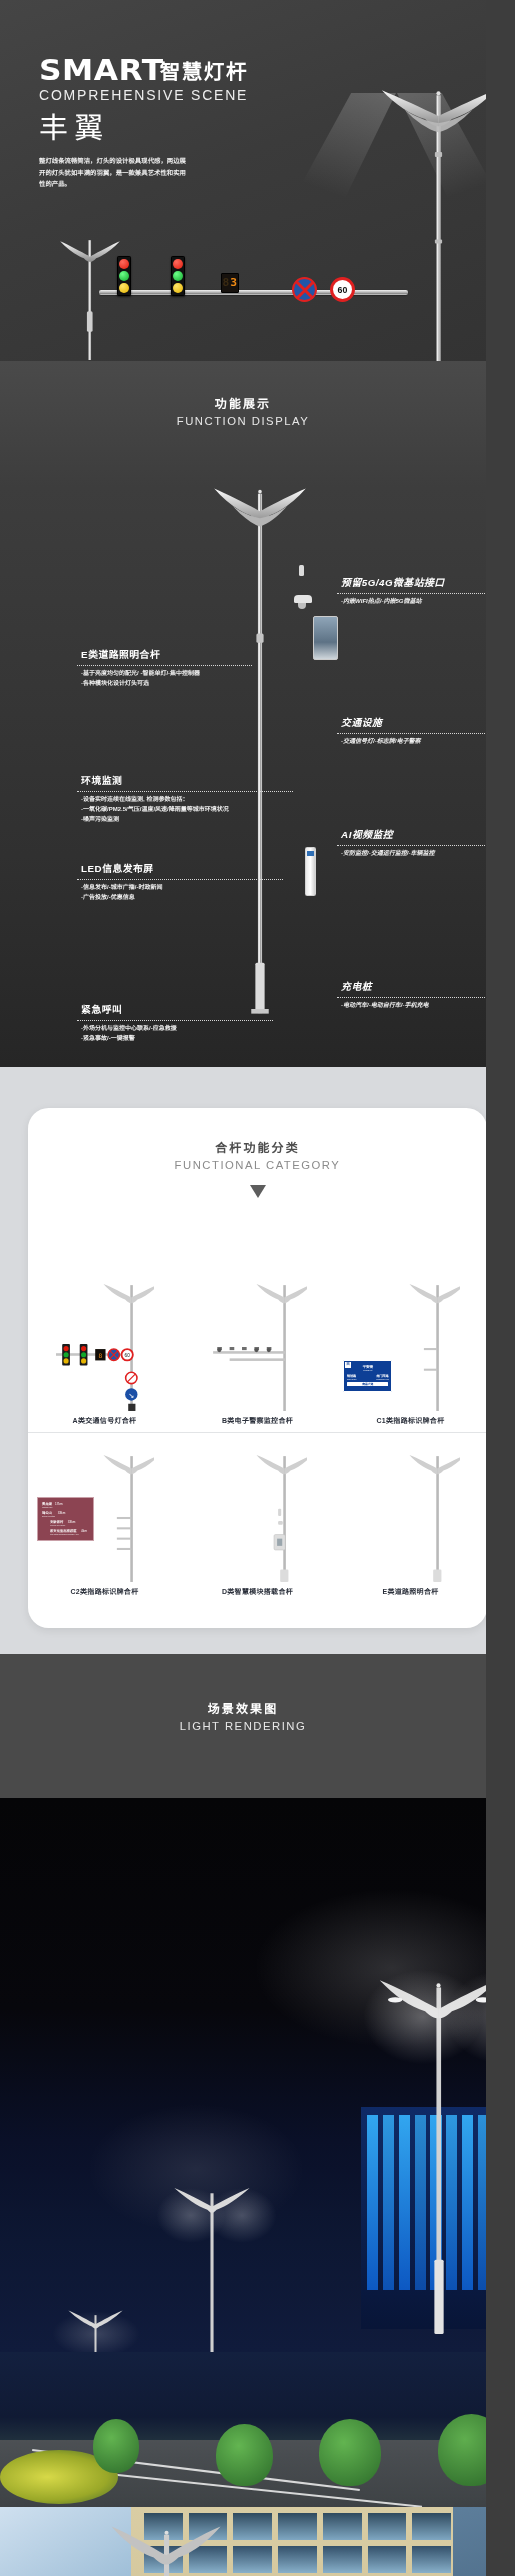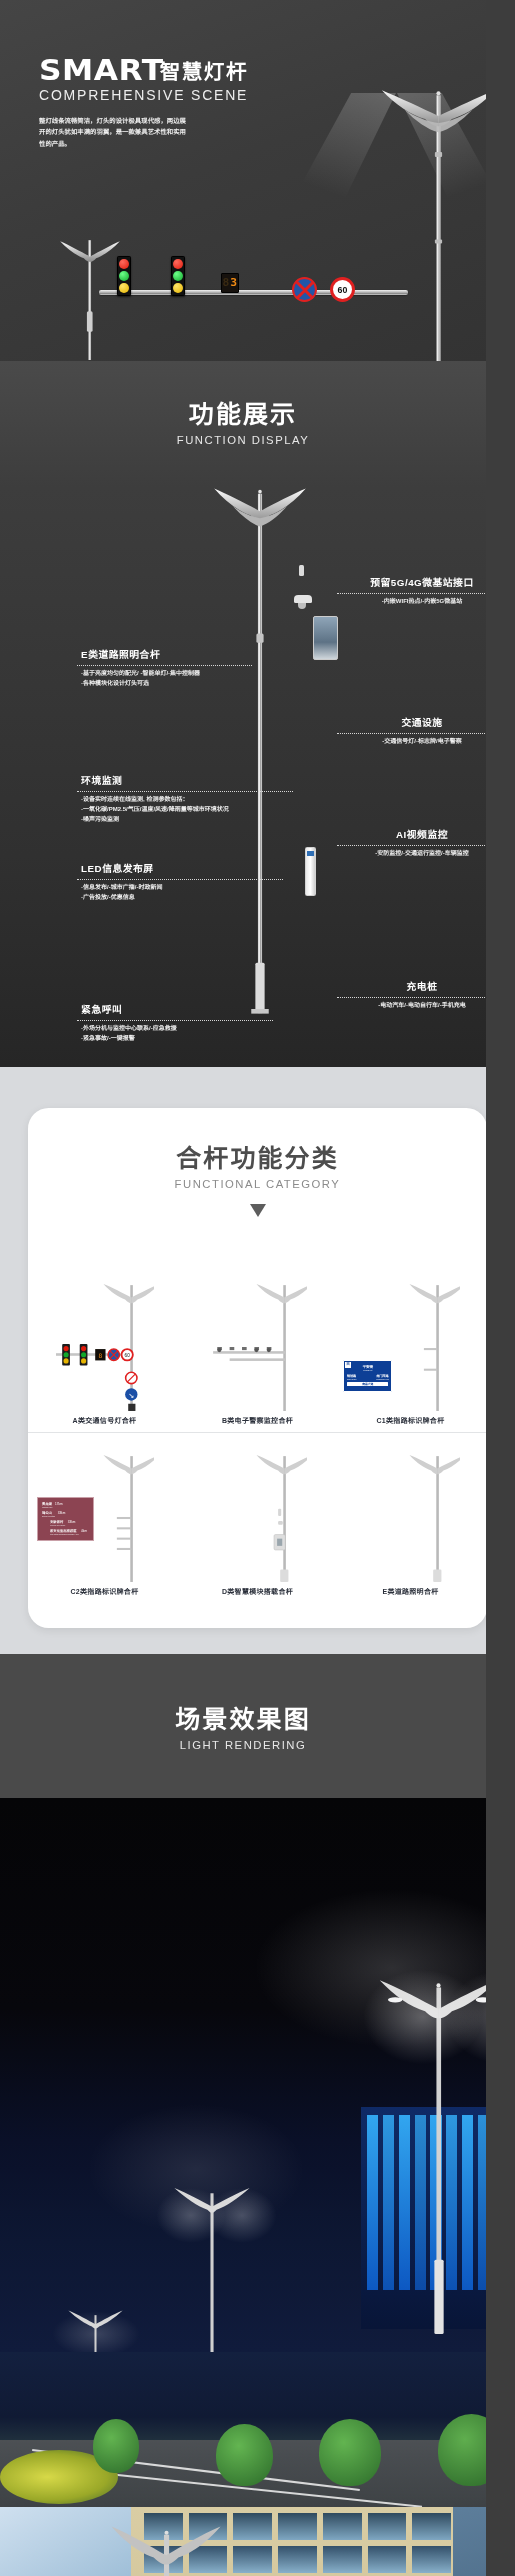--- a/index.html
+++ b/index.html
@@ -49,28 +49,28 @@
       background:#e02020; transform-origin:center; }
   .rsign.nostop::before{ transform:translate(-50%,-50%) rotate(45deg); }
   .rsign.nostop::after { transform:translate(-50%,-50%) rotate(-45deg); }
   .rsign.limit { width:25px; height:25px; background:#fff; border:3.1px solid #e02020; display:flex;
       align-items:center; justify-content:center; }
   .rsign.limit b { color:#111; font-size:8.8px; font-weight:700; font-family:"Liberation Sans",sans-serif; }
 
   
   #func { height:706px; background:linear-gradient(180deg,#4a4a4a 0%,#3d3d3d 18%,#303030 70%,#262626 100%); }
   .sec-head { text-align:center; padding-top:33px; }
-  .sec-head h2 { font-size:25px; font-weight:800; letter-spacing:2.1px; }
+  .sec-head h2 { font-size:12px; font-weight:800; letter-spacing:2.1px; }
   .sec-head p { font-size:11.3px; font-weight:300; letter-spacing:1.5px; margin-top:4.1px; color:#e7e7e7; }
   .sec-head.dark h2 { color:#4d4d4d; }
   .sec-head.dark p { color:#8b8b8b; }
 
   .fitem { position:absolute; width:170px; }
   .fitem.l { text-align:left; }
-  .fitem.r { text-align:center; }
+  .fitem.r { text-align:left;font-style:italic; }
   .fitem h3 { font-size:9.8px; font-weight:800; letter-spacing:0.5px; padding:0 4.1px 2.6px; }
   .fdash { height:0.5px; border-bottom:1px dotted #d6d6d6; margin:1px 0 3.6px; }
   .fitem li { list-style:none; font-size:6px; font-weight:600; line-height:1.65; color:#efefef; padding:0 4.1px; }
 
   
   #cat { height:587px; background:#d8dadd; }
   .card { position:absolute; left:28px; top:41px; width:459px; height:520px; background:#fff; border-radius:20.6px;
           box-shadow:0 2.1px 8.2px rgba(0,0,0,.08); }
   .tri { width:0;height:0;border-left:8.8px solid transparent;border-right:8.8px solid transparent;
          border-top:13.4px solid #5d5d5d; margin:14.4px auto 0; }
@@ -126,20 +126,21 @@
 <body>
 
 <section class="sec" id="hero">
 
   <div class="title-wrap">
     <div class="smart-line">
       <span class="smart-en">SMART</span>
       <span class="smart-cn">智慧灯杆</span>
     </div>
     <div class="comp-en">COMPREHENSIVE SCENE</div>
+    <div class="brand-cn">丰翼</div>
     <p class="hero-desc">整灯线条流畅简洁，灯头的设计极具现代感，两边展开的灯头犹如丰满的羽翼，是一款兼具艺术性和实用性的产品。</p>
   </div>
 
   <div class="glow" style="left:278px;top:93px;width:118px;height:134px;border-radius:0;
        background:linear-gradient(200deg,rgba(255,255,255,.22),rgba(255,255,255,0) 70%);
        clip-path:polygon(62% 0,100% 0,45% 100%,0 100%);"></div>
   <div class="glow" style="left:397px;top:93px;width:118px;height:134px;border-radius:0;
        background:linear-gradient(160deg,rgba(255,255,255,.22),rgba(255,255,255,0) 70%);
        clip-path:polygon(0 0,38% 0,100% 100%,55% 100%);"></div>
 

